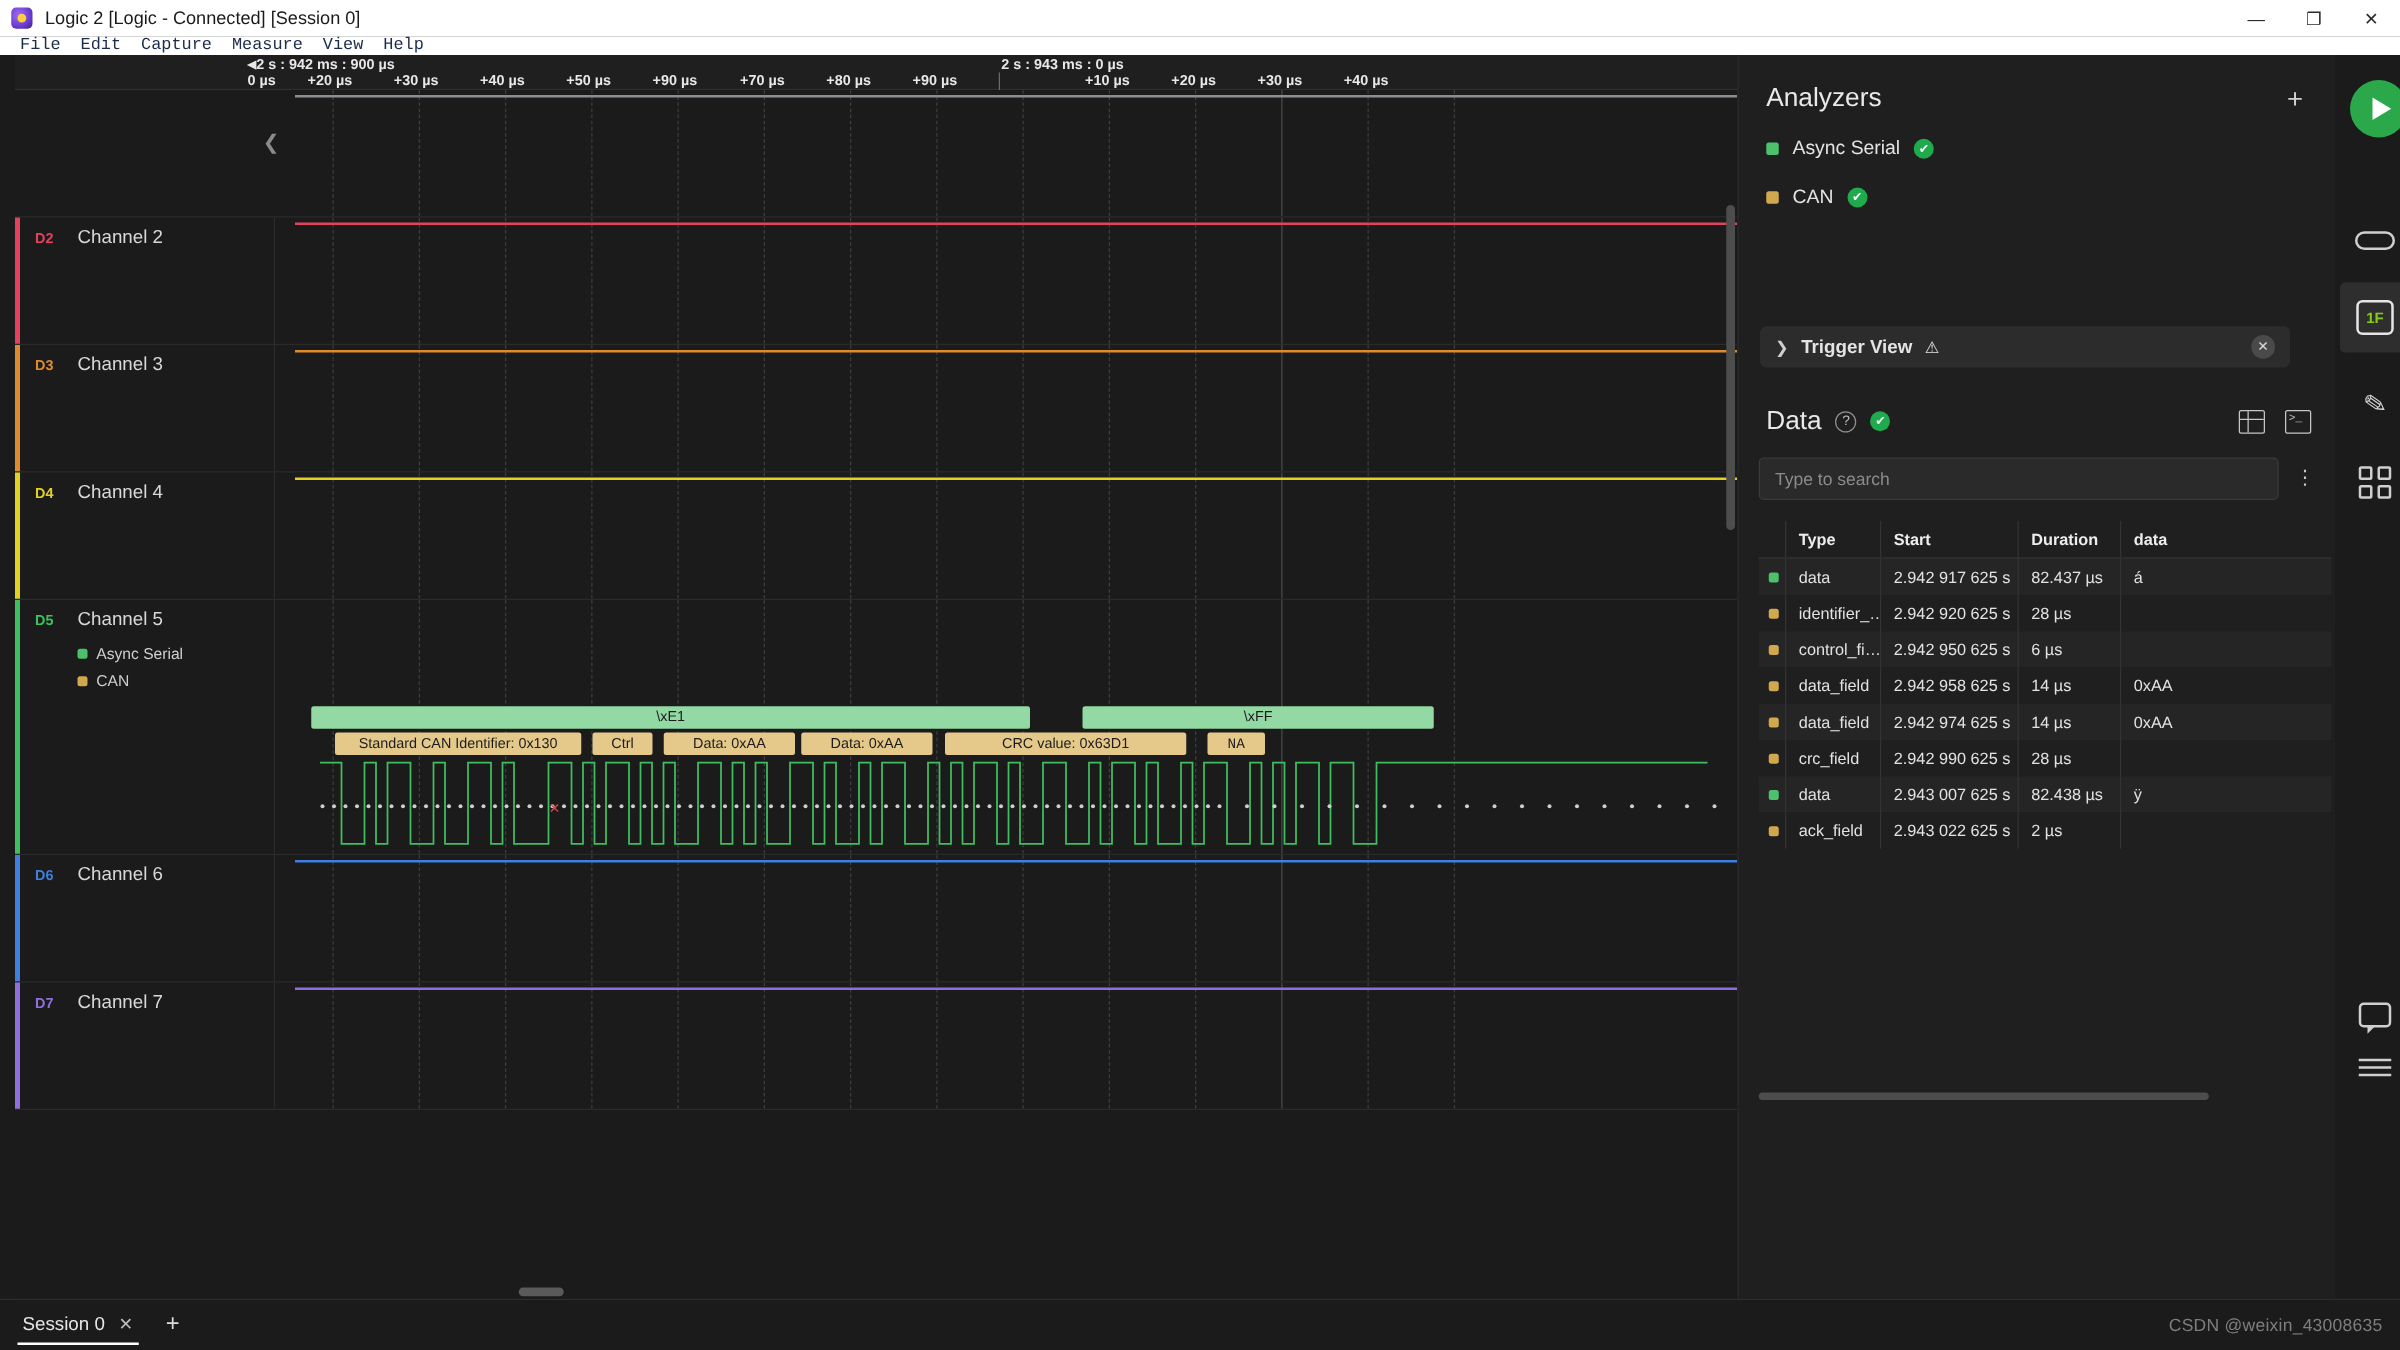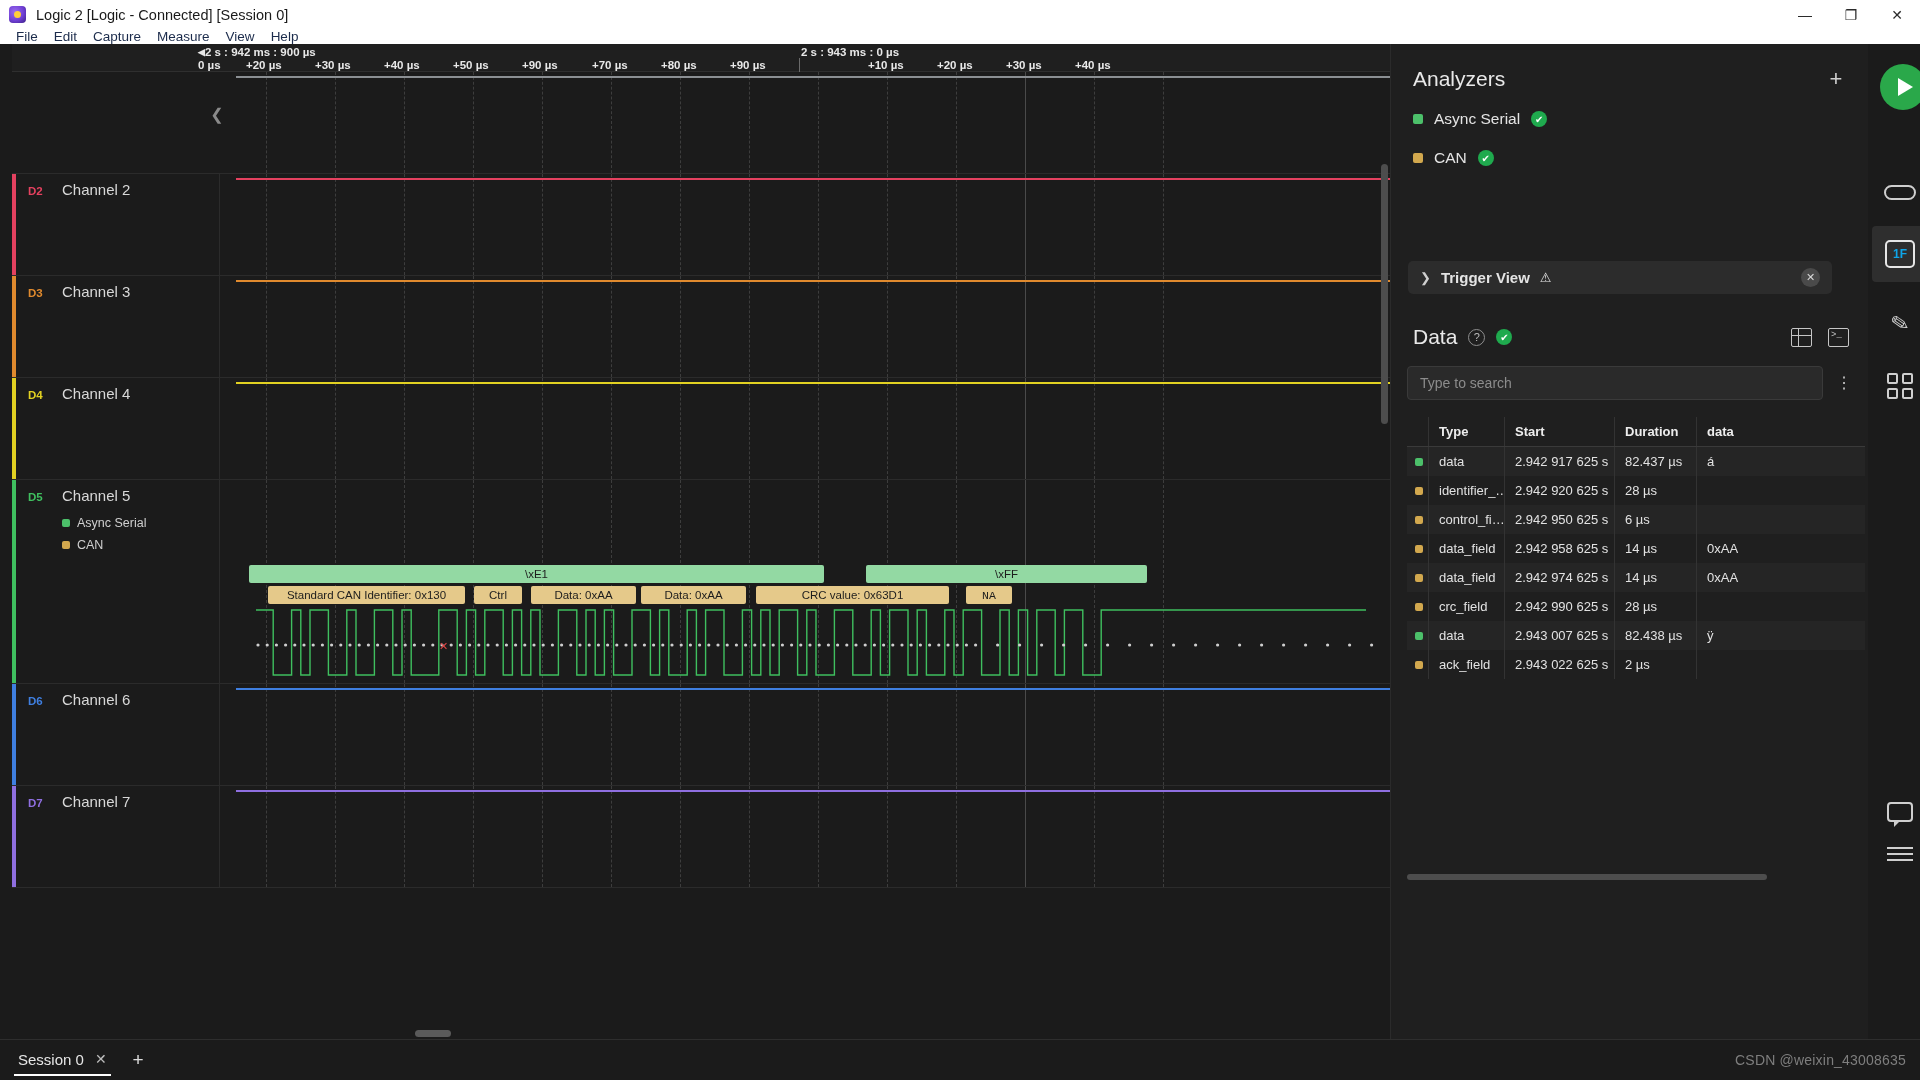--- a/index.html
+++ b/index.html
@@ -30,21 +30,21 @@
   }
   .tb-btns { margin-left: auto; display: flex; height: 29px; }
   .tb-btn {
     width: 46px; height: 29px; display: flex; align-items: center; justify-content: center;
     color: #2b2b2b; font-size: 14px;
   }
 
   
   .menubar {
     position: absolute; left: 0; top: 29px; width: 1920px; height: 15px;
-    background: #ffffff; display: flex; align-items: center; padding-left: 8px;
+    background: #ffffff; display: flex; align-items: center; padding-left: 8px; font-family: Liberation Mono, monospace;
   }
   .menu-item {
     font-size: 13.5px; color: #1c2c4c; padding: 0 8px; line-height: 15px;
     white-space: nowrap; cursor: default;
   }
 
   
   .workspace {
     position: absolute; left: 0; top: 44px; width: 1920px; height: 995px;
     background: #1b1b1b;
@@ -264,21 +264,21 @@
   .tool-btn {
     position: absolute; left: 4px; width: 56px; height: 56px;
     display: flex; align-items: center; justify-content: center;
   }
   .tool-btn.active { background: #2e2e2e; border-radius: 4px; }
   .capsule {
     width: 32px; height: 15px; border: 2px solid #cfcfcf; border-radius: 8px;
   }
   .icon-1f {
     width: 30px; height: 28px; border: 2px solid #e6e6e6; border-radius: 5px;
-    color: #0ea5e9; font-size: 12px; font-weight: bold;
+    color: #84cc16; font-size: 12px; font-weight: bold;
     display: flex; align-items: center; justify-content: center;
   }
   .icon-pencil { color: #cfcfcf; font-size: 22px; transform: rotate(-10deg); }
   .icon-blocks {
     width: 26px; height: 26px; display: grid; grid-template-columns: 11px 11px;
     grid-template-rows: 11px 11px; gap: 4px;
   }
   .icon-blocks i { border: 2px solid #cfcfcf; border-radius: 2px; display: block; }
   .icon-chat {
     width: 26px; height: 20px; border: 2px solid #cfcfcf; border-radius: 4px;

